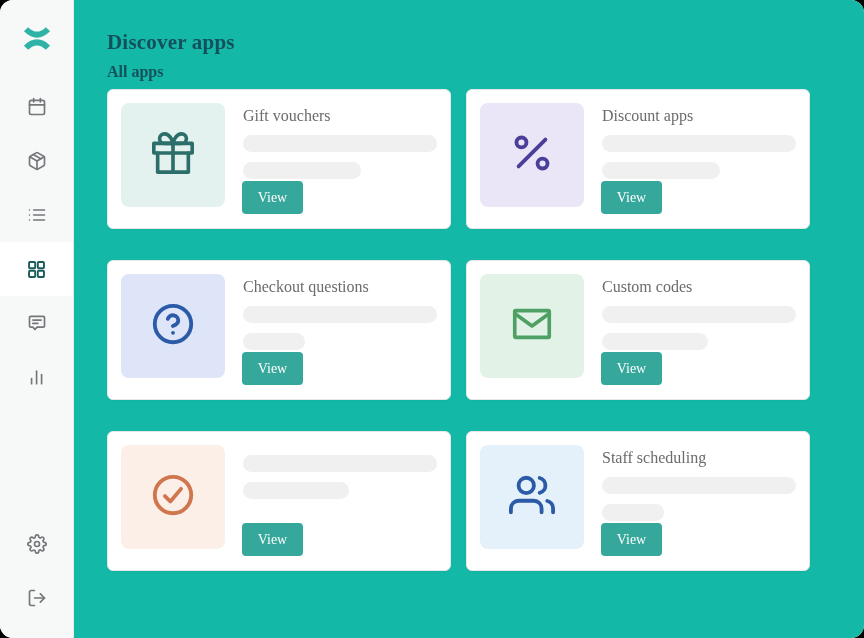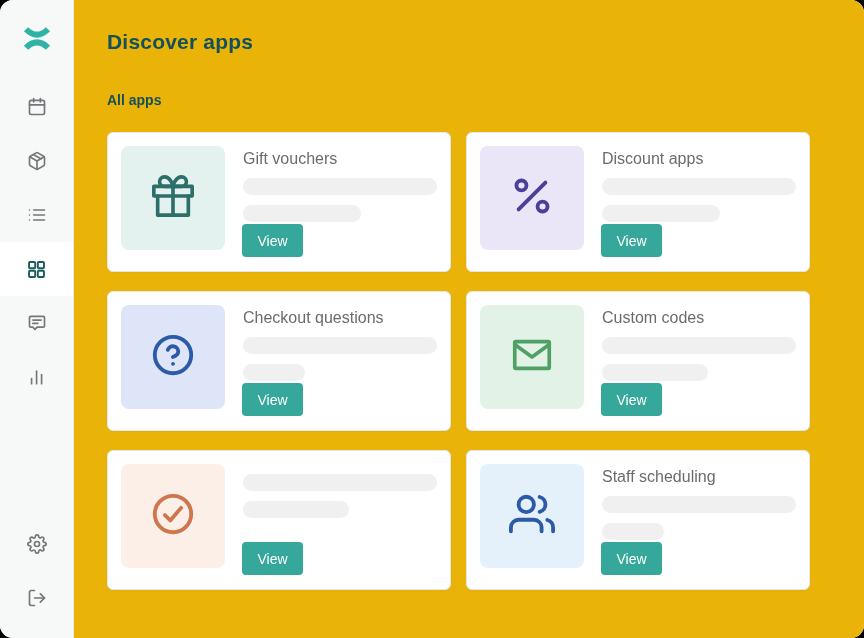--- a/index.html
+++ b/index.html
@@ -23,26 +23,26 @@
   .nav { display:flex; flex-direction:column; }
   .nav-item {
     height:54px; display:flex; align-items:center; justify-content:center;
     color:#74777a; cursor:pointer;
   }
   .nav-item.active { background:#fff; }
   .sidebar-spacer { flex:1; }
   .sidebar-footer { margin-bottom:13px; display:flex; flex-direction:column; }
   .nav-item svg { display:block; }
   
-  .main { flex:1; padding:28px 0 0 33px; background:#eab308; }
+  .main { flex:1; padding:28px 0 0 33px; background:#14b8a6;font-family:Liberation Serif, serif; }
   .page-title { margin:2px 0 0 0; font-size:21px; font-weight:700; letter-spacing:.2px; }
-  .section-label { margin-top:38px; font-size:14px; font-weight:700; }
+  .section-label { margin-top:8px; font-size:16px; font-weight:700; }
   .cards-grid {
-    margin-top:24px;
-    display:grid; grid-template-columns:344px 344px; gap:19px 15px;
+    margin-top:8px;
+    display:grid; grid-template-columns:344px 344px; gap:31px 15px;
   }
   .card {
     height:140px; background:#fff; border:1px solid #e7e7e7; border-radius:6px;
     padding:13px; display:flex;
     box-shadow:0 1px 2px rgba(0,0,0,0.03);
   }
   .tile {
     width:104px; height:104px; border-radius:8px; flex-shrink:0;
     display:flex; align-items:center; justify-content:center;
   }

